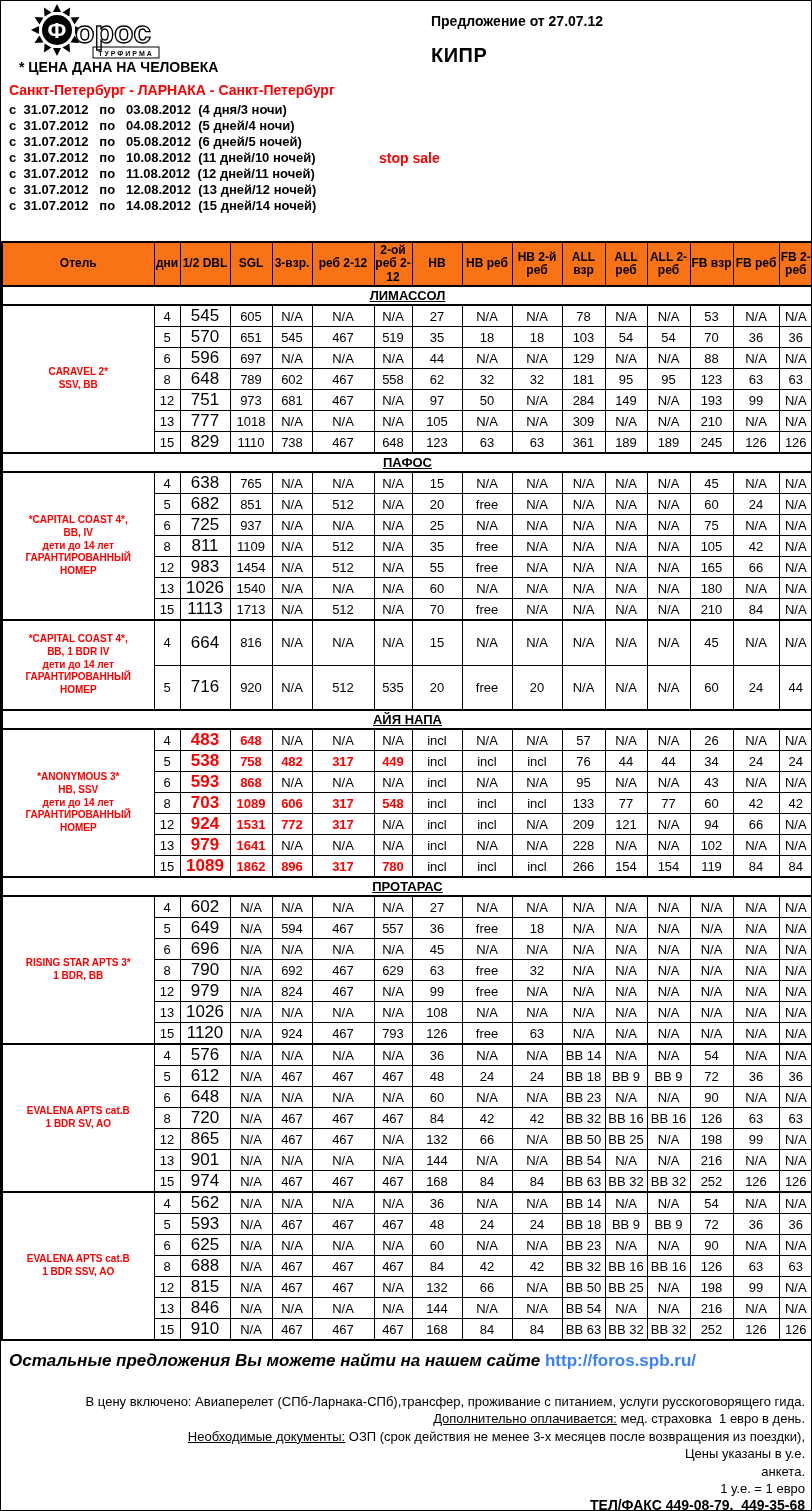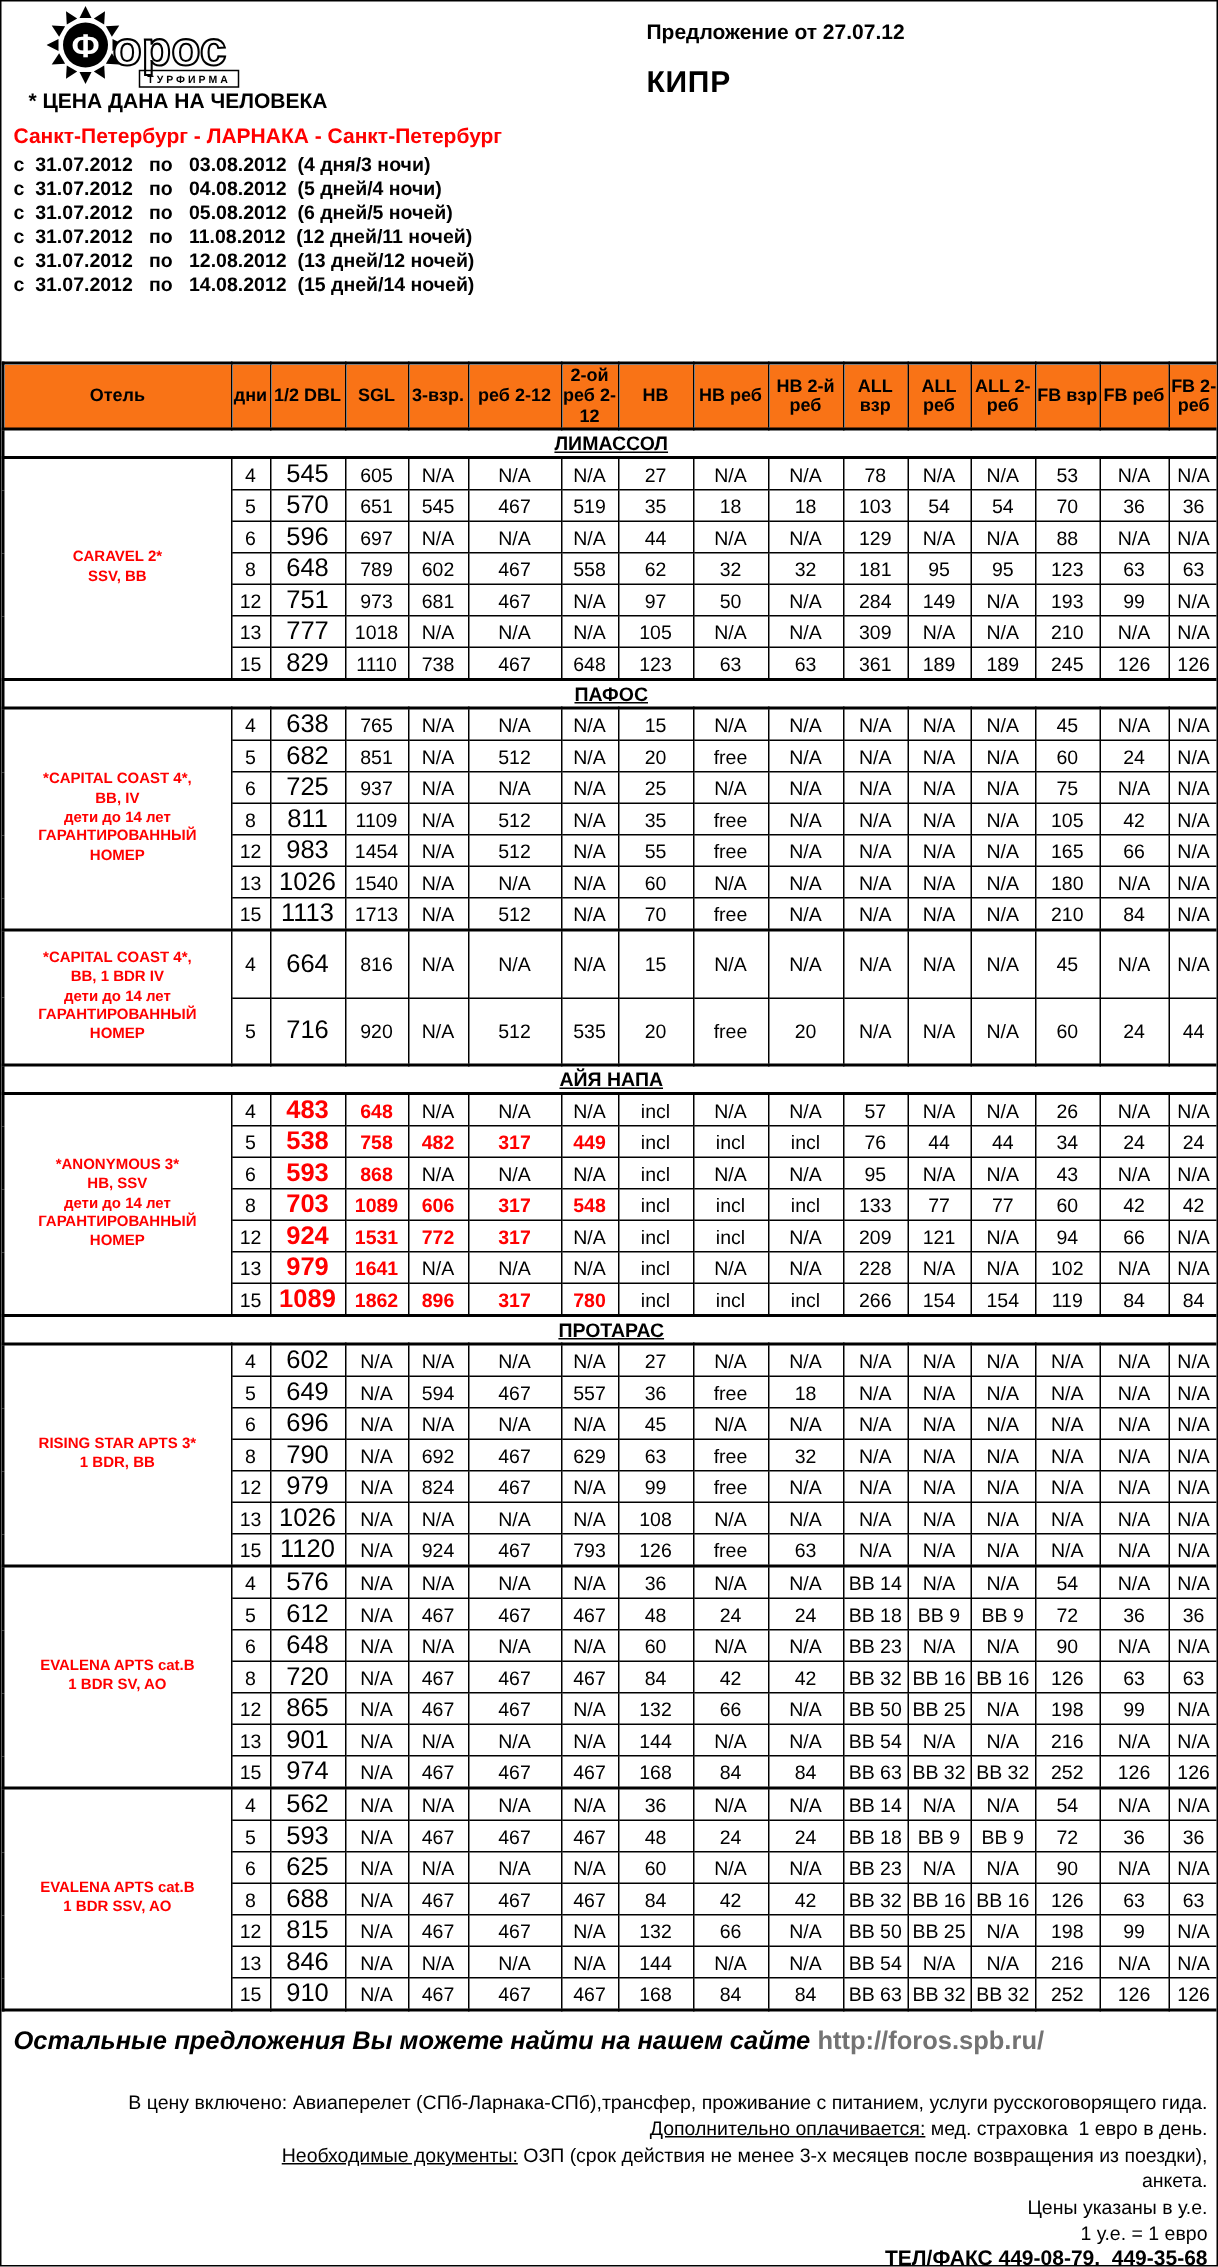--- a/index.html
+++ b/index.html
@@ -31,21 +31,21 @@
   tbody.hotel tr{height:21px;}
   tbody.hotel tr.tall{height:45px;}
   td.hotel-name{font-size:10px;font-weight:bold;color:#FF0000;line-height:1.28;white-space:normal;}
   td.days{font-size:13px;}
   td.dbl{font-size:17px;}
   td.val{font-size:13px;white-space:pre;}
   td.red{color:#FF0000;font-weight:bold;margin-top:28px;}
   
   .site-line{left:8px;top:1350px;font-size:17px;font-weight:bold;white-space:pre;}
   .site-text{font-style:italic;}
-  .site-link{color:#737373;text-decoration:none;margin-top:41px;}
+  .site-link{color:#3b82f6;text-decoration:none;margin-top:41px;}
   .foot{left:8px;top:1392px;width:796px;font-size:13px;}
   .fline{line-height:17.4px;white-space:pre-wrap;text-align:right;}
   .ul{text-decoration:underline;}
   .phone{font-weight:bold;font-size:14px;white-space:pre;}
 </style>
 </head>
 <body>
 
 <div class="abs logo">
   <svg width="150" height="58" viewBox="0 0 150 58">
@@ -77,20 +77,21 @@
   <div class="offer-date">Предложение от 27.07.12</div>
   <div class="dest">КИПР</div>
 </div>
 
 <div class="abs price-note">* ЦЕНА ДАНА НА ЧЕЛОВЕКА</div>
 <div class="abs route">Санкт-Петербург - ЛАРНАКА - Санкт-Петербург</div>
 <div class="abs dates">
     <div class="date-line">с  31.07.2012   по   03.08.2012  (4 дня/3 ночи)</div>
     <div class="date-line">с  31.07.2012   по   04.08.2012  (5 дней/4 ночи)</div>
     <div class="date-line">с  31.07.2012   по   05.08.2012  (6 дней/5 ночей)</div>
+    <div class="date-line">с  31.07.2012   по   10.08.2012  (11 дней/10 ночей)<span class="stop-note">stop sale</span></div>
     <div class="date-line">с  31.07.2012   по   11.08.2012  (12 дней/11 ночей)</div>
     <div class="date-line">с  31.07.2012   по   12.08.2012  (13 дней/12 ночей)</div>
     <div class="date-line">с  31.07.2012   по   14.08.2012  (15 дней/14 ночей)</div>
   </div>
 
 <table class="price">
   <colgroup>
     <col style="width:152px">
       <col style="width:26px">
       <col style="width:50px">
@@ -948,17 +949,17 @@
       </tr>
     </tbody>
   </table>
 
 <div class="abs site-line"><span class="site-text">Остальные предложения Вы можете найти на нашем сайте </span><a class="site-link" href="#">http://foros.spb.ru/</a></div>
 
 <div class="abs foot">
   <div class="fline">В цену включено: Авиаперелет (СПб-Ларнака-СПб),трансфер, проживание с питанием, услуги русскоговорящего гида.</div>
   <div class="fline"><span class="ul">Дополнительно оплачивается:</span><span> мед. страховка  1 евро в день.</span></div>
   <div class="fline"><span class="ul">Необходимые документы:</span><span> ОЗП (срок действия не менее 3-х месяцев после возвращения из поездки),</span></div>
+  <div class="fline">Цены указаны в у.е.</div>
   <div class="fline"> анкета.</div>
-  <div class="fline">Цены указаны в у.е.</div>
   <div class="fline">1 у.е. = 1 евро</div>
   <div class="fline phone">ТЕЛ/ФАКС 449-08-79,  449-35-68</div>
 </div>
 
 </body></html>

